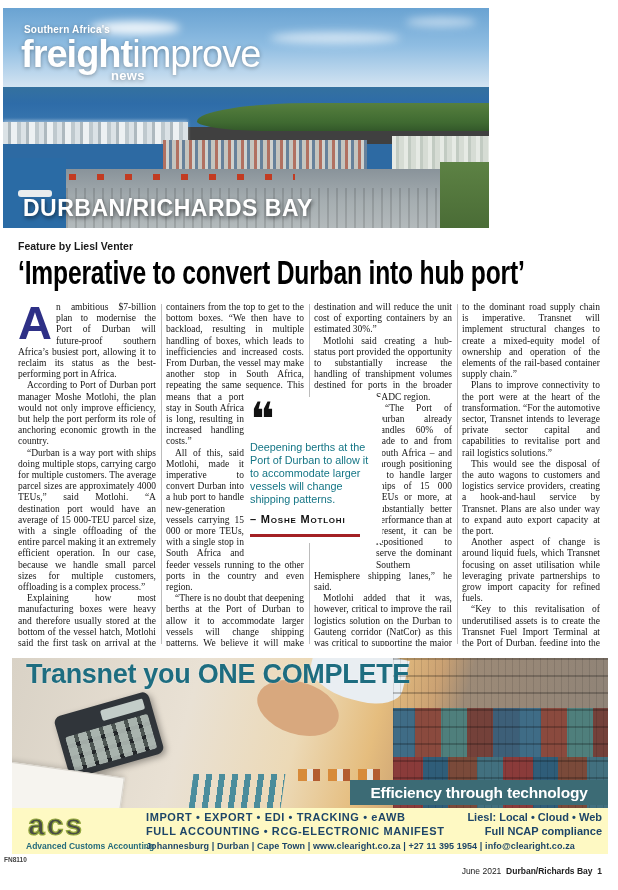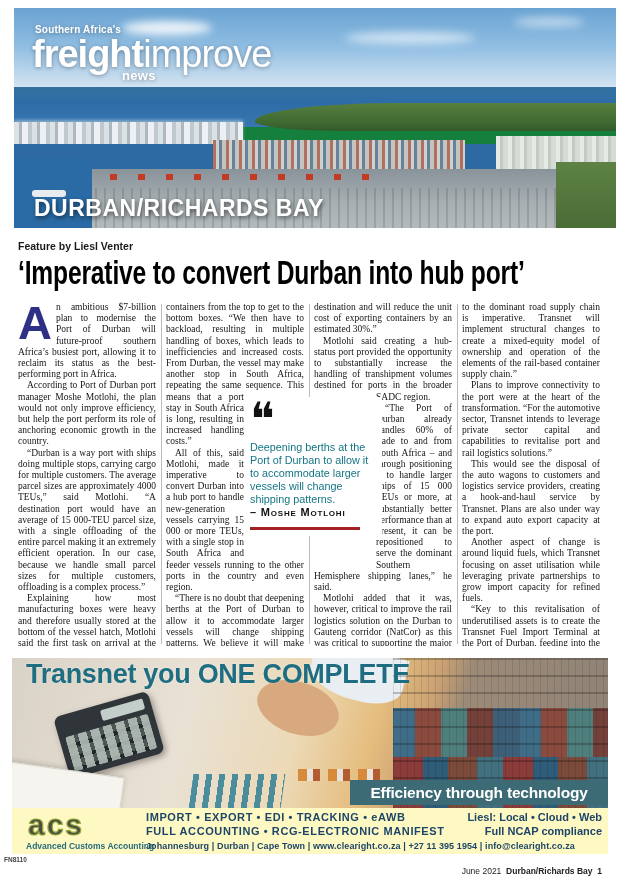--- a/index.html
+++ b/index.html
@@ -1,20 +1,20 @@
 <!DOCTYPE html>
 <html><head>
 <meta charset="utf-8">
 <style>
   html,body{margin:0;padding:0;background:#ffffff;}
   .page{position:relative;width:618px;height:890px;background:#fff;overflow:hidden;
         font-family:"Liberation Sans",sans-serif;color:#1a1a1a;}
 
   
-  .hero{position:absolute;left:14px;top:8px;width:602px;height:220px;overflow:hidden;background:#15803d;}
+  .hero{position:absolute;left:3px;top:8px;width:486px;height:220px;overflow:hidden;background:#404040;}
   .hero .sky{position:absolute;left:0;top:0;width:100%;height:38%;
     background:linear-gradient(180deg,#6aa3d2 0%,#8fbde2 45%,#c7ddef 85%,#dce9f4 100%);}
   .cloud{position:absolute;background:rgba(255,255,255,.85);border-radius:50%;filter:blur(4px);}
   .cloud.c1{left:18%;top:6%;width:90px;height:14px;}
   .cloud.c2{left:55%;top:11%;width:130px;height:12px;opacity:.7;}
   .cloud.c3{left:83%;top:4%;width:70px;height:10px;opacity:.6;}
   .hero .sea{position:absolute;left:0;top:36%;width:100%;height:18%;
     background:linear-gradient(180deg,#34719f 0%,#2e6ca8 40%,#3a77b0 100%);}
   .hero .headland{position:absolute;right:-2%;top:43%;width:62%;height:13%;
     background:linear-gradient(180deg,#567f3e 0%,#3f6a31 70%,#33582a 100%);
@@ -60,21 +60,21 @@
   .col p.ind{text-indent:9px;}
   .dropcap{float:left;font-family:"Liberation Sans",sans-serif;font-weight:bold;font-size:47px;
     line-height:38px;padding:2px 4px 0 0;color:#2e3086;}
   .qspace-r{float:right;width:60px;height:160px;}
   .qspace-l{float:left;width:62px;height:176px;}
 
   
   .pullquote{position:absolute;left:244px;top:397px;width:130px;background:#fff;padding:0 2px 6px 6px;}
   .pq-glyph{font-family:"DejaVu Sans",sans-serif;font-size:46px;line-height:44px;color:#111;}
   .pq-text{font-size:10.8px;line-height:13px;color:#147585;font-weight:normal;}
-  .pq-attr{font-size:11px;font-weight:bold;font-variant:small-caps;letter-spacing:.8px;color:#111;}
+  .pq-attr{margin-top:7px;font-size:11px;font-weight:bold;font-variant:small-caps;letter-spacing:.8px;color:#111;}
   .pq-rule{margin-top:9px;width:110px;height:3px;background:#a32024;}
 
   
   .ad{position:absolute;left:12px;top:658px;width:596px;height:196px;}
   .ad-photo{position:relative;width:100%;height:150px;overflow:hidden;
     background:linear-gradient(105deg,#d9d2c6 0%,#e9e1d4 30%,#ecd9b6 48%,#e5bd7e 60%,#caa173 68%,#9c8a77 73%,#8d8277 100%);}
   .arm{position:absolute;left:50%;top:-6%;width:16%;height:34%;background:#e9eef2;border-radius:0 0 40% 50%;transform:rotate(14deg);}
   .hand{position:absolute;left:41%;top:16%;width:84px;height:52px;background:#d8a87e;border-radius:50%;transform:rotate(18deg);}
   .pen{position:absolute;left:33%;top:34%;width:96px;height:5px;transform:rotate(38deg);
     background:linear-gradient(90deg,#17

